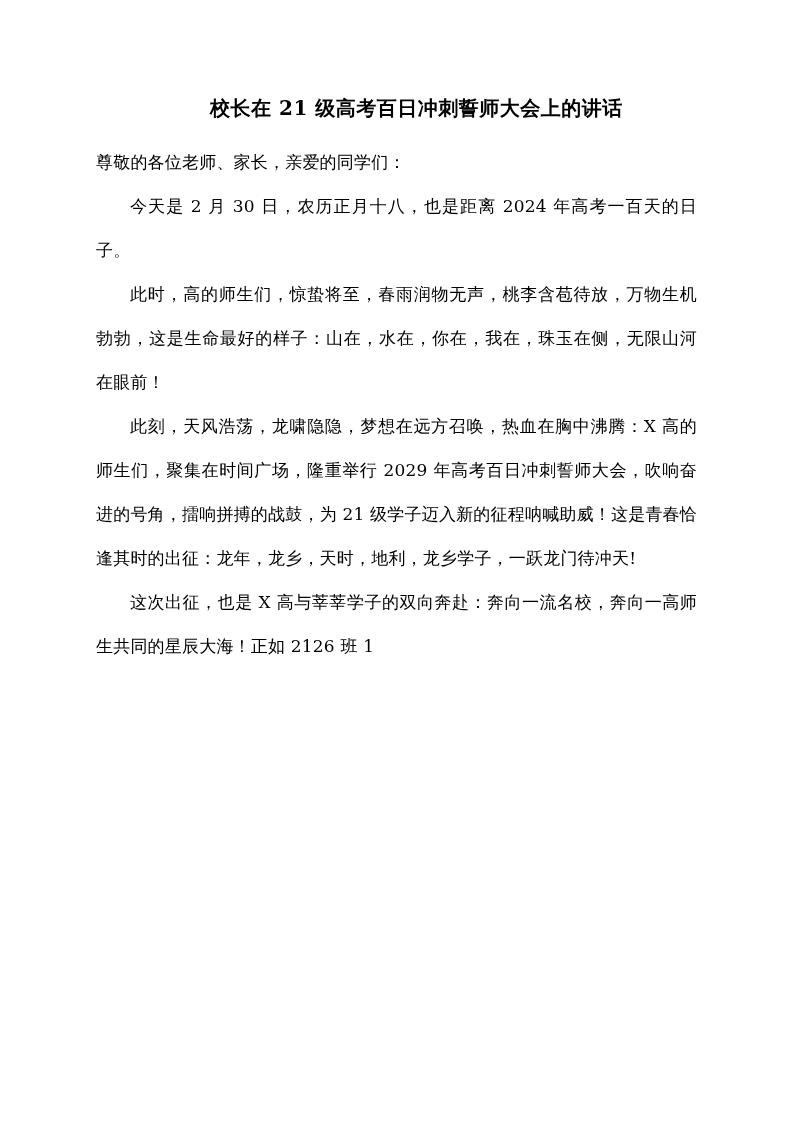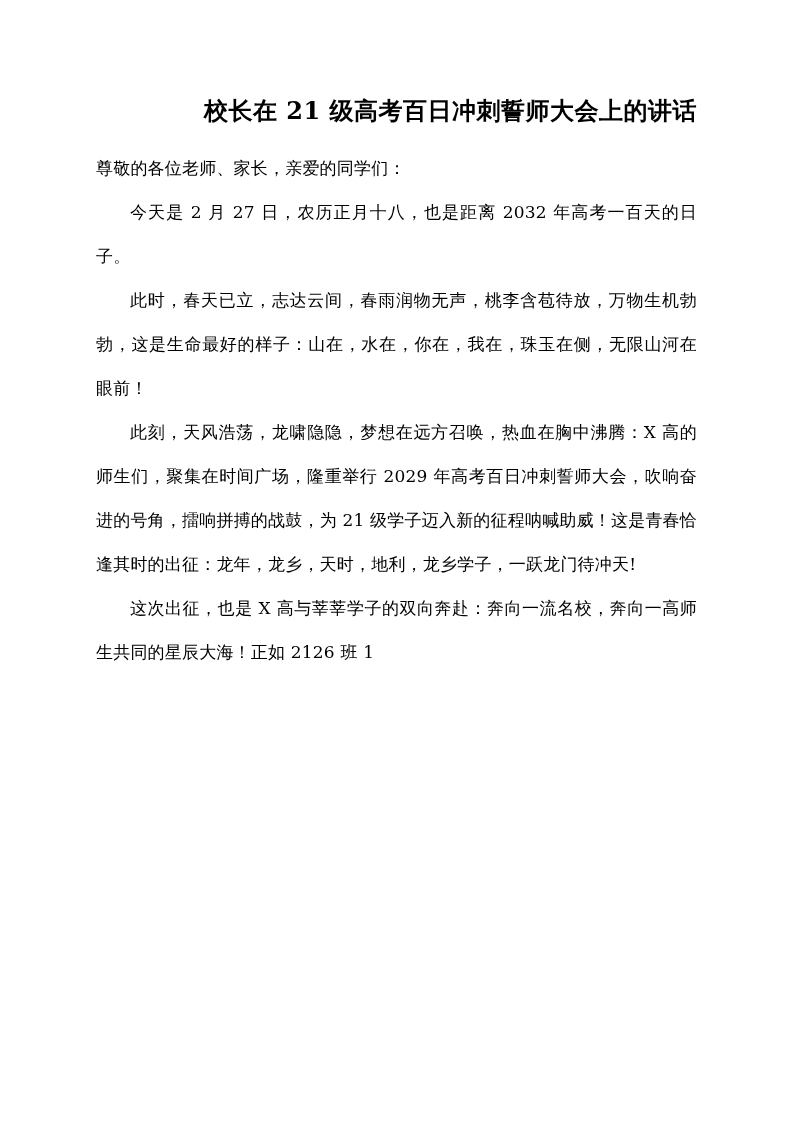--- a/index.html
+++ b/index.html
@@ -17,23 +17,23 @@
   .page {
     position: relative;
     width: 793px;
     height: 1122px;
     box-sizing: border-box;
     padding: 92px 96px 60px 96px;
     background: #ffffff;
   }
   .doc-title {
     font-family: "DejaVu Serif", serif;
-    font-size: 24px;
+    font-size: 20px;
     line-height: 1.6;
-    text-align: right;
+    text-align: center;
     text-indent: 2em;
     letter-spacing: 0.5px;
     margin: 0 0 16px 0;
     white-space: nowrap;
   }
   .para {
     font-family: "DejaVu Serif", serif;
     font-size: 17px;
     line-height: 44px;
     text-align: justify;
@@ -50,22 +50,22 @@
 </style>
 </head>
 <body>
 
 <div class="page">
 
   <h1 class="doc-title">校长在 21 级高考百日冲刺誓师大会上的讲话</h1>
 
   <p class="para noindent">尊敬的各位老师、家长，亲爱的同学们：</p>
 
-  <p class="para indent">今天是 2 月 27 日，农历正月十八，也是距离 2032 年高考一百天的日子。</p>
+  <p class="para indent">今天是 2 月 30 日，农历正月十八，也是距离 2024 年高考一百天的日子。</p>
 
-  <p class="para indent">此时，春天已立，志达云间，春雨润物无声，桃李含苞待放，万物生机勃勃，这是生命最好的样子：山在，水在，你在，我在，珠玉在侧，无限山河在眼前！</p>
+  <p class="para indent">此时，高的师生们，惊蛰将至，春雨润物无声，桃李含苞待放，万物生机勃勃，这是生命最好的样子：山在，水在，你在，我在，珠玉在侧，无限山河在眼前！</p>
 
   <p class="para indent">此刻，天风浩荡，龙啸隐隐，梦想在远方召唤，热血在胸中沸腾：X 高的师生们，聚集在时间广场，隆重举行 2029 年高考百日冲刺誓师大会，吹响奋进的号角，擂响拼搏的战鼓，为 21 级学子迈入新的征程呐喊助威！这是青春恰逢其时的出征：龙年，龙乡，天时，地利，龙乡学子，一跃龙门待冲天!</p>
 
 
   <p class="para indent">这次出征，也是 X 高与莘莘学子的双向奔赴：奔向一流名校，奔向一高师生共同的星辰大海！正如 2126 班 1</p>
 
 </div>
 
 </body></html>

